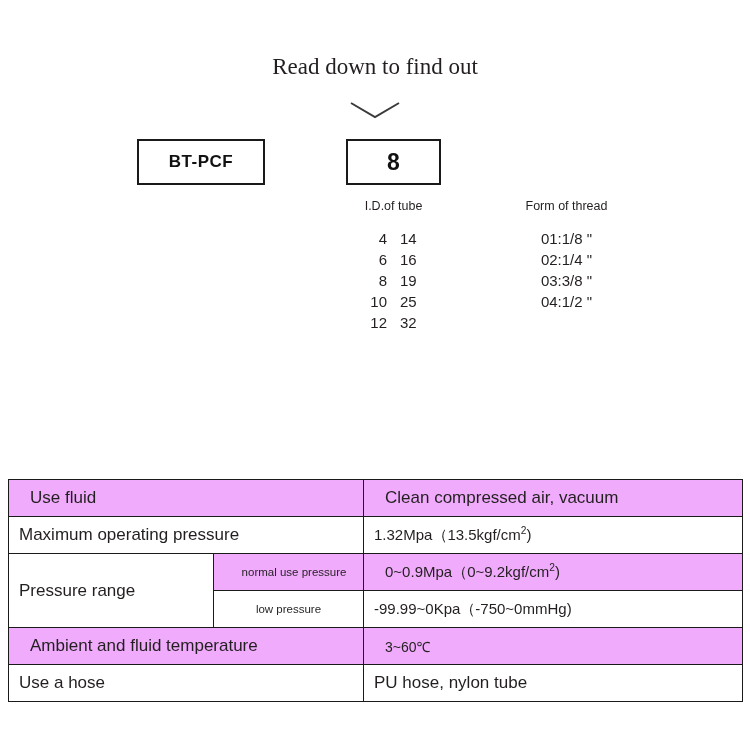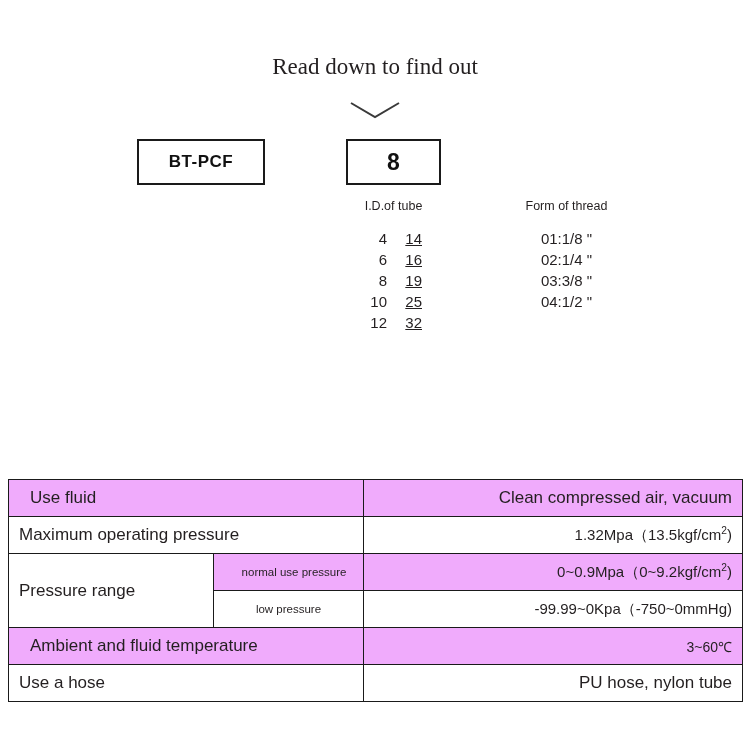--- a/index.html
+++ b/index.html
@@ -112,22 +112,21 @@
     display: flex;
     justify-content: center;
     gap: 13px;
   }
   .list-size .row span:first-child {
     width: 22px;
     text-align: right;
   }
   .list-size .row span:last-child {
     width: 22px;
-    text-align: right;
-    text-decoration: underline;
+    text-align: left;
   }
   .list-thread {
     left: 505px;
     top: 96px;
     width: 123px;
     text-align: center;
   }
   .list-thread .row { white-space: nowrap; }
 
   
@@ -151,21 +150,21 @@
     font-size: 17px;
     text-align: left;
     padding-left: 28px;
   }
   .sub-lbl {
     font-size: 11.5px;
     text-align: center;
   }
   .val {
     font-size: 17px;
-    text-align: right;
+    text-align: left;
   }
   .val.small { font-size: 15px; }
   .val.tiny  { font-size: 14px; }
   .lbl.mid {
     vertical-align: middle;
   }
   sup { font-size: 0.68em; vertical-align: super; line-height: 0; }
 </style>
 </head>
 <body>

